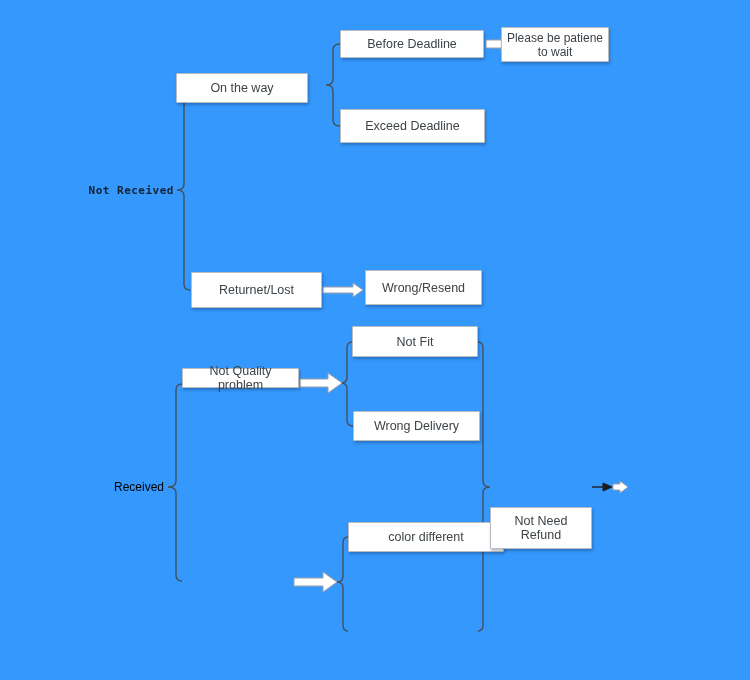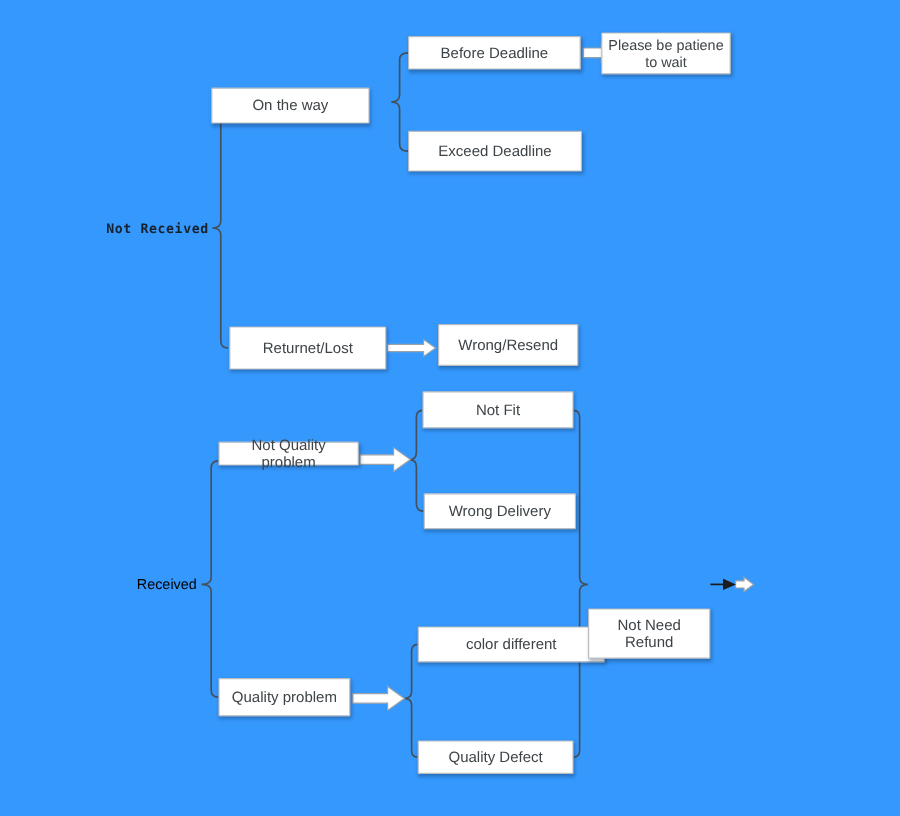--- a/index.html
+++ b/index.html
@@ -96,20 +96,18 @@
   <div class="node" style="left:365px;top:270px;width:117px;height:35px;">Wrong/Resend</div>
 
   <div class="node" style="left:182px;top:368px;width:117px;height:20px;padding:2px 12px;">Not Quality problem</div>
 
   <div class="node" style="left:352px;top:326px;width:126px;height:31px;">Not Fit</div>
 
   <div class="node" style="left:353px;top:411px;width:127px;height:30px;">Wrong Delivery</div>
 
   <div class="node" style="left:348px;top:522px;width:156px;height:30px;text-align:center;">color different</div>
 
-  <div class="node" style="left:182px;top:565px;width:110px;height:32px;">Quality problem</div>
 
-  <div class="node" style="left:348px;top:617px;width:130px;height:28px;">Quality Defect</div>
 
   <div class="node" style="left:490px;top:470px;width:102px;height:35px;padding:20px 12px;margin-top:37px;">Not Need Refund</div>
 
 
 </div>
 
 </body></html>

